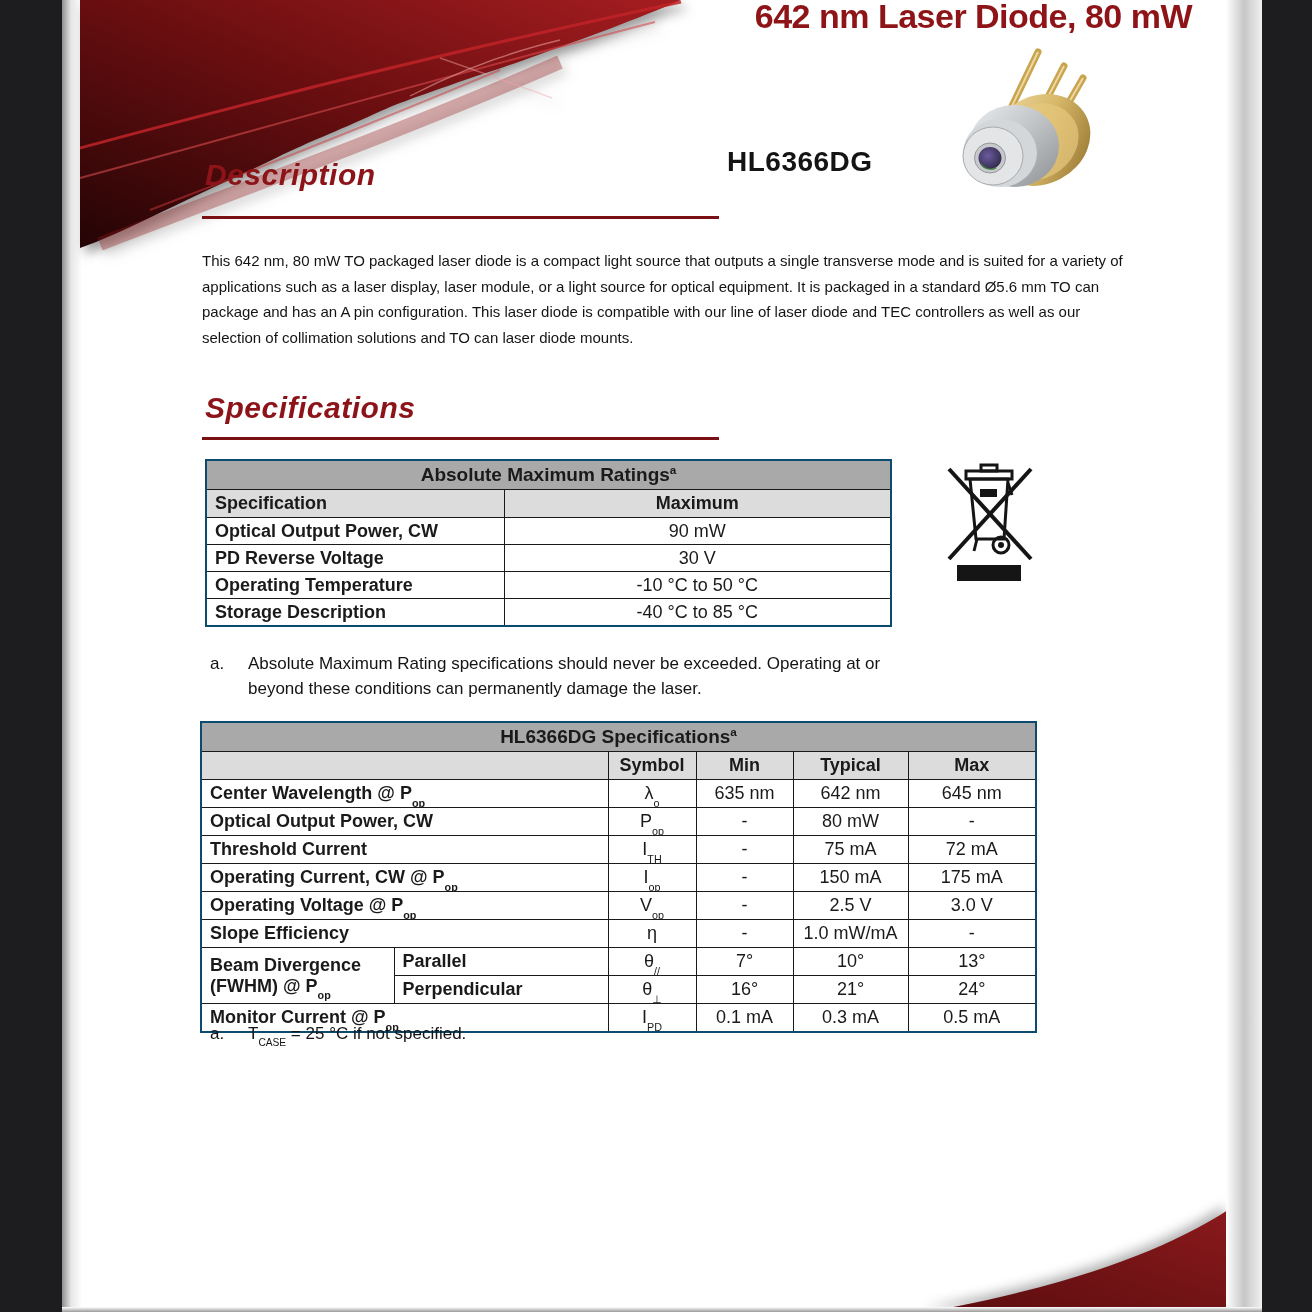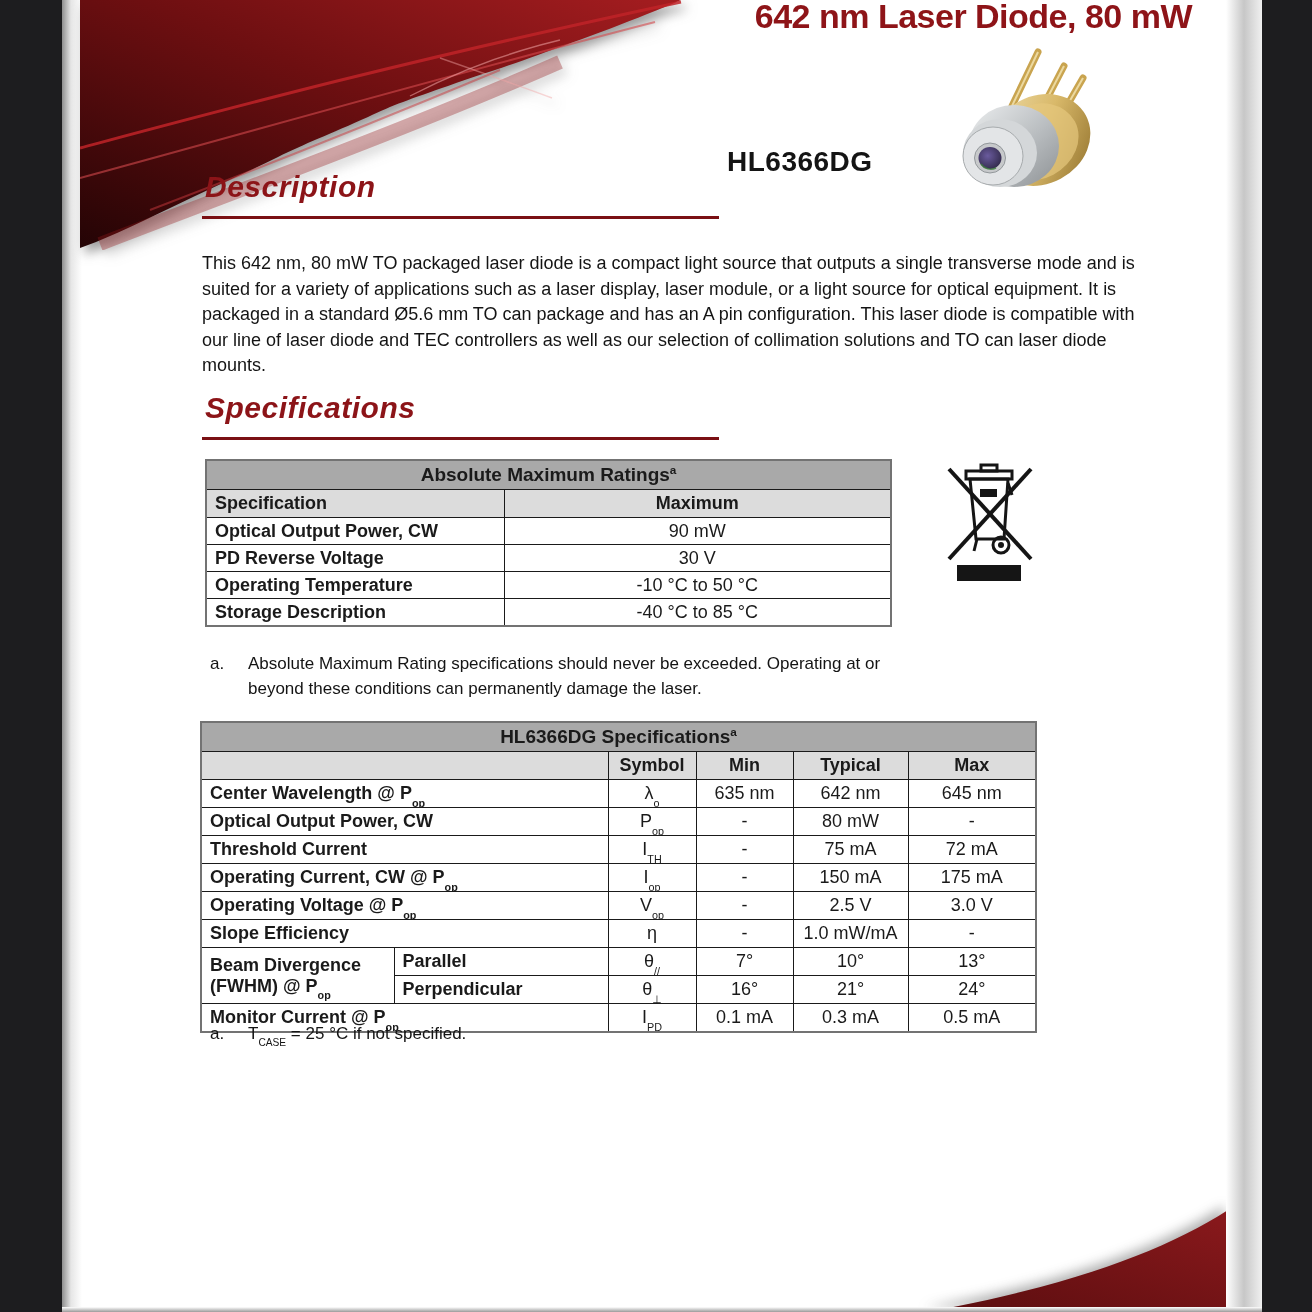--- a/index.html
+++ b/index.html
@@ -35,31 +35,31 @@
   }
   .model-label{
     position:absolute;left:665px;top:146px;
     font-size:28px;font-weight:bold;color:#141414;letter-spacing:0.5px;text-align:right;
   }
   .photo{position:absolute;left:878px;top:48px;}
   .section-heading{
     position:absolute;left:143px;
     font-size:30px;font-weight:bold;font-style:italic;color:#8c1418;letter-spacing:0.5px;
   }
-  .h-desc{top:170px;text-align:right;}
+  .h-desc{top:158px;text-align:right;}
   .h-spec{top:391px;}
   .rule{position:absolute;left:140px;width:517px;height:3px;background:#7a1014;}
   .rule-desc{top:216px;}
   .rule-spec{top:437px;}
   .body-par{
     position:absolute;left:140px;top:233px;width:940px;
-    font-size:18px;line-height:25.5px;color:#141414;
+    font-size:15px;line-height:25.5px;color:#141414;
   }
   .tbl{border-collapse:collapse;position:absolute;table-layout:fixed;
-       border:2px solid #737373;}
+       border:2px solid #0c4a6e;}
   .tbl th,.tbl td{border:1.4px solid #1a1a1a;font-size:18px;padding:0 8px;
        overflow:hidden;white-space:nowrap;}
   .tbl .titlerow th{
     background:#a9a9a9;height:28px;font-size:19px;font-weight:bold;text-align:center;
   }
   .tbl .hdrrow th{background:#dcdcdc;height:27px;font-weight:bold;margin-top:27px;}
   .tbl td{height:26px;}
   .l{text-align:left;}
   .c{text-align:center;}
   .b{font-weight:bold;}

